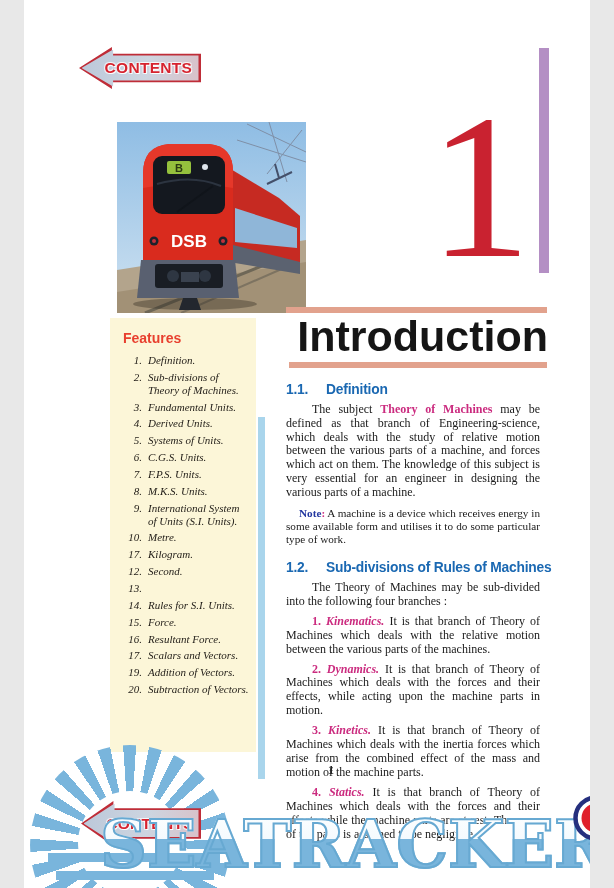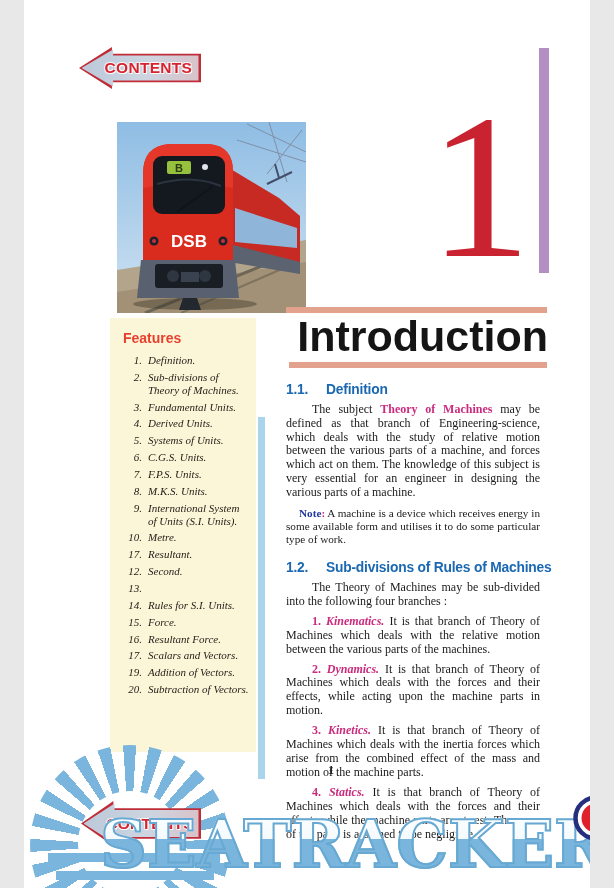--- a/index.html
+++ b/index.html
@@ -185,21 +185,21 @@
           <span class="f-txt">International System of Units (S.I. Units).</span>
         </div>
 
         <div class="f-item">
           <span class="f-num">10.</span>
           <span class="f-txt">Metre.</span>
         </div>
 
         <div class="f-item">
           <span class="f-num">17.</span>
-          <span class="f-txt">Resultant.</span>
+          <span class="f-txt">Kilogram.</span>
         </div>
 
         <div class="f-item">
           <span class="f-num">12.</span>
           <span class="f-txt">Second.</span>
         </div>
 
         <div class="f-item">
           <span class="f-num">13.</span>
         </div>

